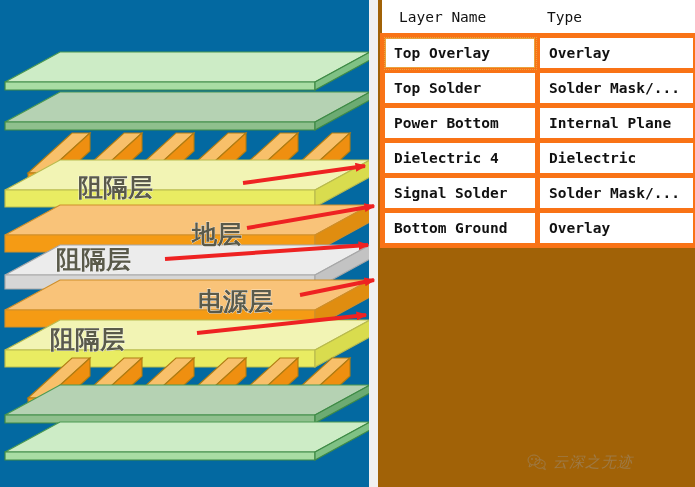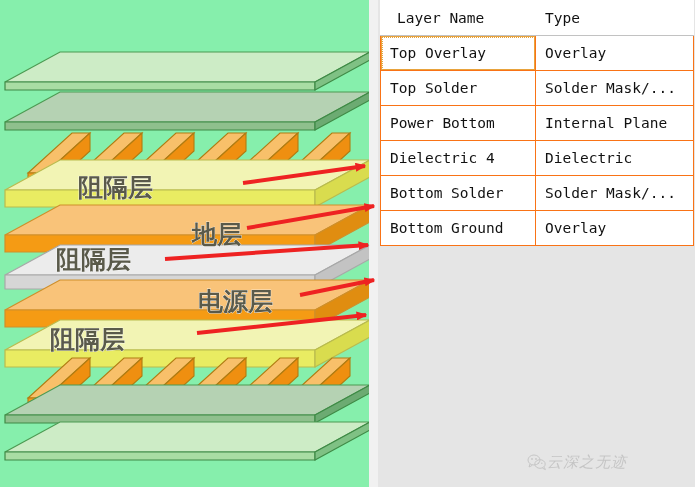--- a/index.html
+++ b/index.html
@@ -2,48 +2,48 @@
 <html><head>
 <meta charset="utf-8">
 <style>
   html,body{margin:0;padding:0;background:#fff;}
   body{width:695px;height:487px;overflow:hidden;
        font-family:"Liberation Sans","DejaVu Sans",sans-serif;}
 
   #root{position:relative;width:695px;height:487px;background:#ffffff;}
 
   
-  #pcb{position:absolute;left:0;top:0;width:375px;height:487px;background:#86efac;}
+  #pcb{position:absolute;left:0;top:0;width:375px;height:487px;background:#0369a1;}
   #pcbsvg{display:block;}
 
   .cn-label{
     font-family:"DejaVu Sans","Liberation Sans",sans-serif;
     font-size:25px;font-weight:600;fill:#5a5a4a;
     paint-order:stroke;stroke:#ffffff;stroke-width:0.6px;
   }
 
   
   #gutter{position:absolute;left:369px;top:0;width:9px;height:487px;
           background:#f1f1f1;border-right:1px solid #d6d6d6;}
 
   
-  #tablewrap{position:absolute;left:378px;top:0;width:317px;height:487px;background:#e5e5e5;}
+  #tablewrap{position:absolute;left:378px;top:0;width:317px;height:487px;background:#a16207;}
 
   table.lst{border-collapse:collapse;width:313px;margin-left:2px;
             table-layout:fixed;}
   table.lst col.c1{width:155px;}
   table.lst col.c2{width:158px;}
 
   table.lst th,table.lst td{
     height:35px;box-sizing:border-box;
-    border:1px solid #f97316;
+    border:5px solid #f97316;
     padding:0 0 0 9px;
     text-align:left;vertical-align:middle;
     font-family:"DejaVu Sans Mono","Liberation Mono",monospace;
-    font-size:14.5px;font-weight:400;color:#111111;
+    font-size:14.5px;font-weight:700;color:#111111;
     background:#ffffff;white-space:nowrap;overflow:hidden;
   }
   table.lst thead th{
     border-top:1px solid #ffffff;
     border-left:1px solid #ffffff;
     border-right:1px solid #ffffff;
     border-bottom:1px solid #c2c2c2;
     font-weight:400;
   }
   table.lst thead th.h1{padding-left:16px;}
@@ -52,21 +52,21 @@
     outline-offset:-2px;
     box-shadow:inset 0 0 0 1px #e8a33d;
   }
 
   
   #arrows{position:absolute;left:0;top:0;width:695px;height:487px;
           pointer-events:none;}
 
   
   #watermark{position:absolute;left:527px;top:449px;width:160px;height:26px;
-             display:flex;align-items:center;opacity:.42;}
+             display:flex;align-items:center;gap:6px;opacity:.42;}
   #wm-text{font-family:"DejaVu Sans","Liberation Sans",sans-serif;
            font-size:15px;color:#9a9a9a;letter-spacing:1px;font-style:italic;}
 </style>
 </head>
 <body>
 
 <div id="root">
 
   <div id="pcb">
     <svg id="pcbsvg" width="375" height="487" viewBox="0 0 375 487" xmlns="http://www.w3.org/2000/svg">
@@ -216,21 +216,21 @@
         </tr>
         <tr>
           <td class="namecell">Power Bottom</td>
           <td>Internal Plane</td>
         </tr>
         <tr>
           <td class="namecell">Dielectric 4</td>
           <td>Dielectric</td>
         </tr>
         <tr>
-          <td class="namecell">Bottom Solder</td>
+          <td class="namecell">Signal Solder</td>
           <td>Solder Mask/...</td>
         </tr>
         <tr>
           <td class="namecell">Bottom Ground</td>
           <td>Overlay</td>
         </tr>
       </tbody>
     </table>
   </div>
 

